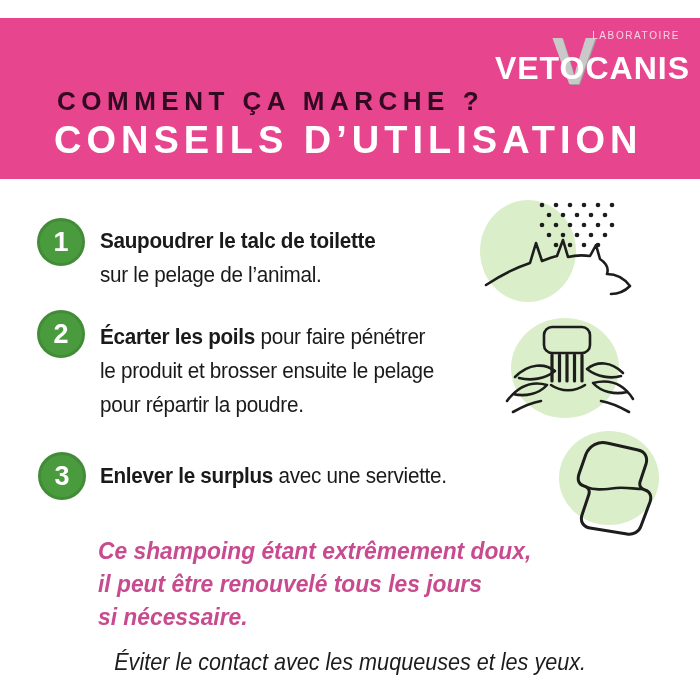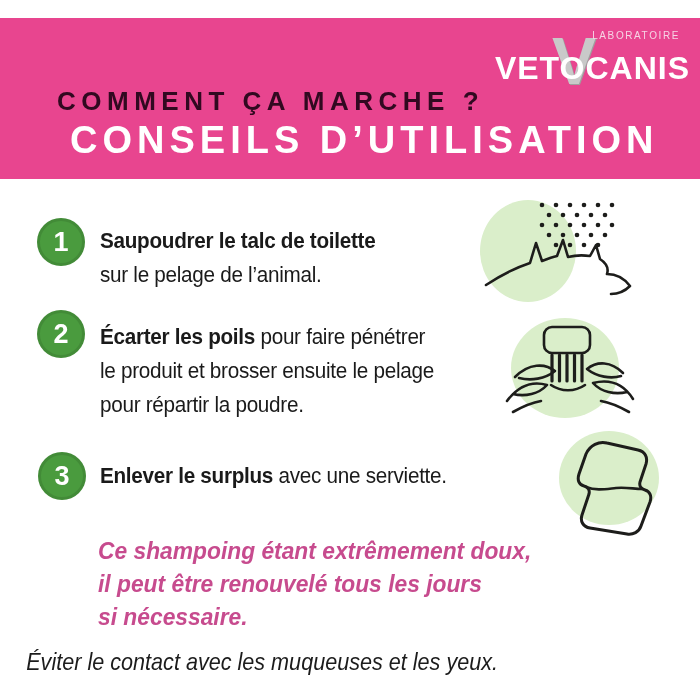--- a/index.html
+++ b/index.html
@@ -4,21 +4,21 @@
 <style>
   html,body{margin:0;padding:0;}
   body{width:700px;height:700px;background:#ffffff;font-family:"Liberation Sans",sans-serif;}
   #page{position:relative;width:700px;height:700px;background:var(--bg,#fff);overflow:hidden;}
 
   
   .band{position:absolute;left:0;top:18px;width:700px;height:161px;background:var(--pink,#e8458f);}
   .band-q{position:absolute;left:57px;top:86px;font-size:26px;font-weight:bold;
           letter-spacing:5.5px;color:var(--dark-title,#310920);white-space:nowrap;}
   .band-t{position:absolute;left:54px;top:119px;font-size:38px;font-weight:bold;
-          letter-spacing:5px;color:#ffffff;white-space:nowrap;margin-left:16px;}
+          letter-spacing:5px;color:#ffffff;white-space:nowrap;}
 
   
   .logo{position:absolute;top:8px;right:8px;width:170px;height:78px;}
   .logo-v{position:absolute;left:30px;top:2px;font-size:66px;font-weight:bold;
           color:#c9c9c9;line-height:66px;z-index:0;
           text-shadow:1px 1px 0 #9f9f9f;}
   .logo-lab{position:absolute;right:12px;top:4px;font-size:10px;letter-spacing:1.6px;
             color:#f6d4e5;z-index:1;}
   .logo-name{position:absolute;right:2px;top:24px;font-size:32px;font-weight:bold;
              letter-spacing:1px;color:#ffffff;z-index:1;}
@@ -39,21 +39,21 @@
   .line{fill:none;stroke:var(--ink,#1d1d1b);stroke-width:2.6;
         stroke-linecap:round;stroke-linejoin:round;}
   .line-thick{fill:none;stroke:var(--ink,#1d1d1b);stroke-width:3;
         stroke-linecap:round;stroke-linejoin:round;}
   .dot{fill:var(--ink,#1d1d1b);}
 
   
   .pink-note{position:absolute;left:98px;top:534px;font-size:24px;font-weight:bold;
              font-style:italic;color:var(--pink-text,#c74b8e);line-height:33px;
              white-space:nowrap;transform:scaleX(0.95);transform-origin:left top;}
-  .warning{position:absolute;left:0;top:648px;width:700px;
+  .warning{position:absolute;left:0;top:648px;width:700px;text-align:center;
            font-size:24px;font-style:italic;color:#1c1c1c;}
   .warning span{display:inline-block;transform:scaleX(0.9);}
 </style>
 </head>
 <body>
 
 <div id="page">
 
   <div class="band">
     <div class="logo">

